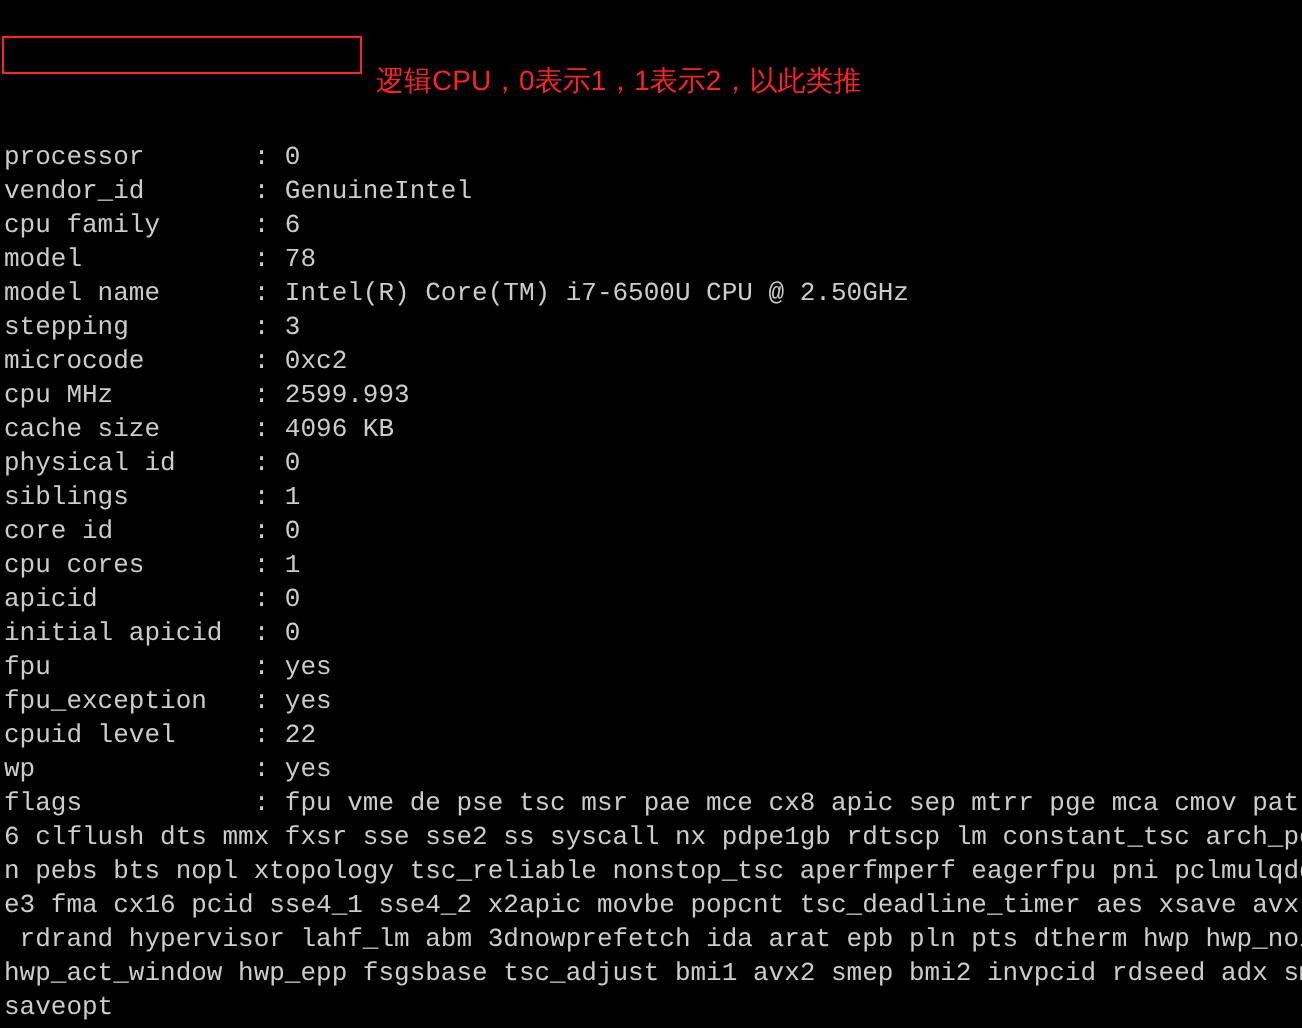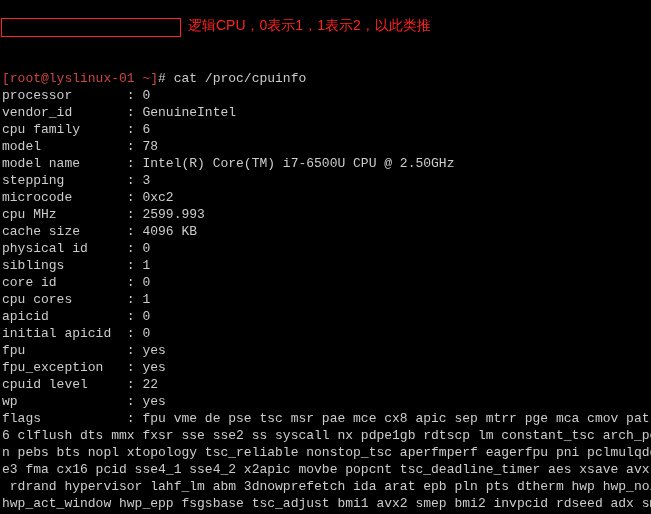--- a/index.html
+++ b/index.html
@@ -29,30 +29,30 @@
     width: 178px;
     height: 17px;
     pointer-events: none;
   }
   .annotation {
     position: absolute;
     color: #ff2222;
     font-family: "Microsoft YaHei", sans-serif;
     font-size: 14px;
     left: 188px;
-    top: 17px;
+    top: 32px;
   }
   .row { display: block; }
 </style>
 </head>
 <body>
 
 
 
-<div class="terminal"><span class="row"><span class="prompt-user">[root@lyslinux-01 ~]</span><span class="prompt-rest">#</span> <span class="cmd">cat /proc/cpuinfo</span></span><span id="fields-container">processor       : 0
+<div class="terminal"><span id="fields-container">processor       : 0
 vendor_id       : GenuineIntel
 cpu family      : 6
 model           : 78
 model name      : Intel(R) Core(TM) i7-6500U CPU @ 2.50GHz
 stepping        : 3
 microcode       : 0xc2
 cpu MHz         : 2599.993
 cache size      : 4096 KB
 physical id     : 0
 siblings        : 1

